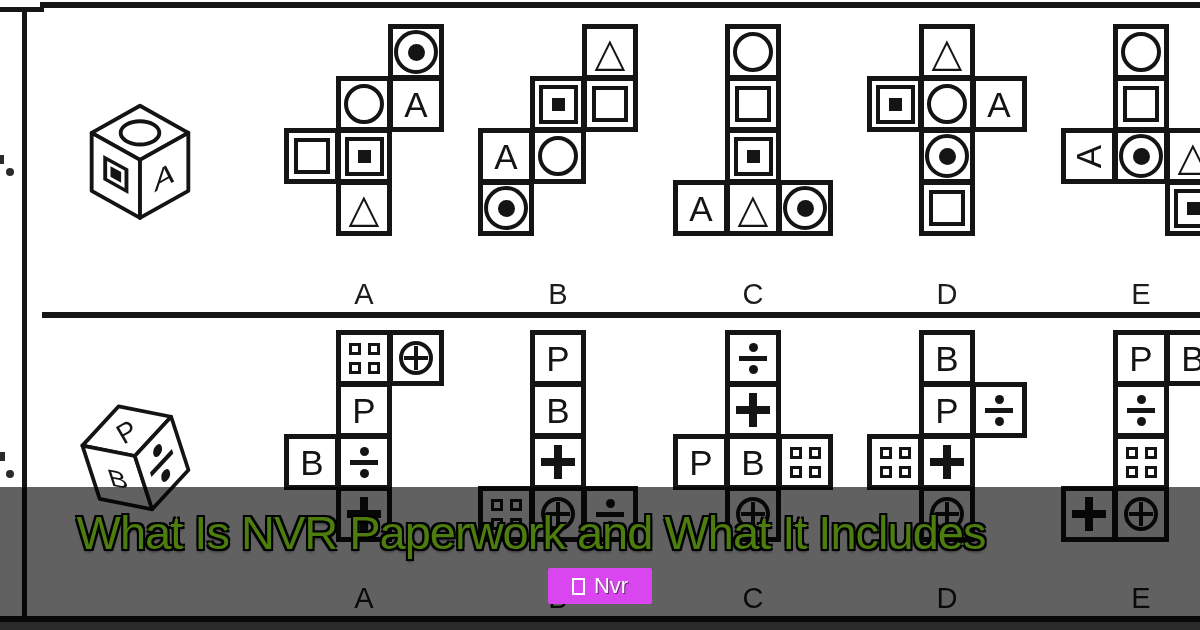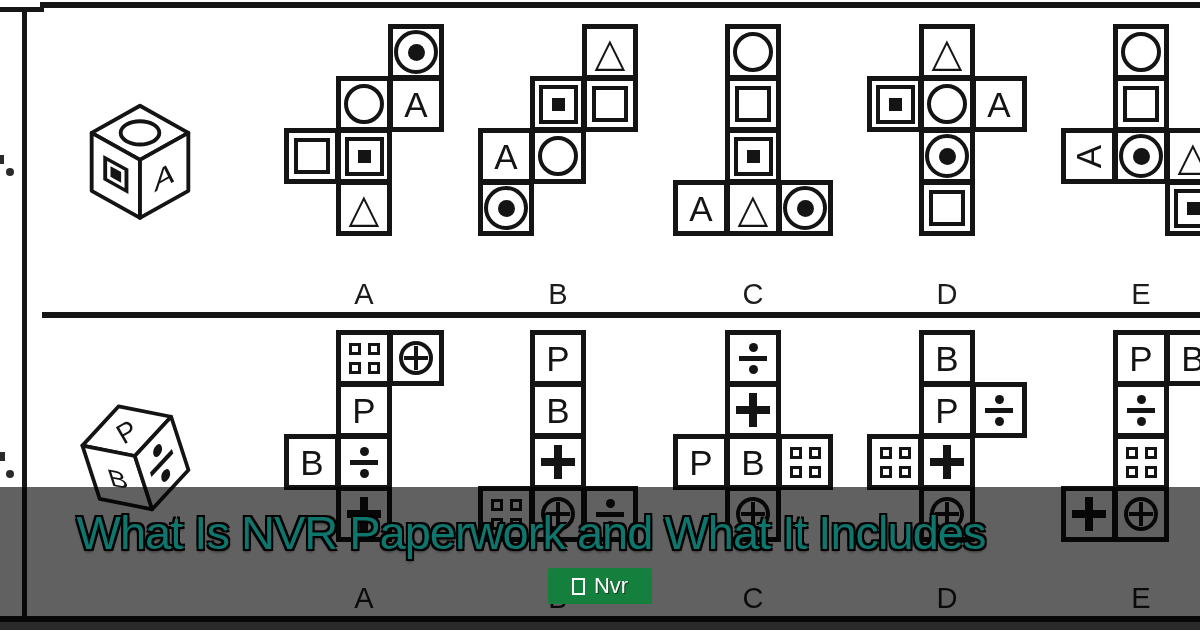--- a/index.html
+++ b/index.html
@@ -62,21 +62,21 @@
   .cube{position:absolute;}
   .cube svg{display:block;width:100%;height:auto;}
 
   
   .overlay{
     position:absolute;left:0;top:487px;width:1200px;height:143px;
     z-index:10;
   }
   .overlay-title{
     position:absolute;left:0;top:505px;width:1062px;text-align:center;z-index:11;
-    font-size:47px;letter-spacing:-1px;color:#0f766e;
+    font-size:47px;letter-spacing:-1px;color:#4d7c0f;
     text-shadow:-2px -2px 0 #000,2px -2px 0 #000,-2px 2px 0 #000,2px 2px 0 #000,0 3px 3px rgba(0,0,0,.55);
     white-space:nowrap;
   }
   .nvr-btn{
     position:absolute;left:548px;top:568px;width:104px;height:36px;z-index:12;
     border:none;border-radius:2px;cursor:pointer;
     display:flex;align-items:center;justify-content:center;gap:9px;
     color:#ffffff;font-size:22px;font-family:"Liberation Sans",sans-serif;
     text-shadow:1px 1px 0 rgba(0,0,0,.55);
   }
@@ -446,16 +446,16 @@
 <div id="labels-bottom">
     <span class="option-label" style="left: 342px; top: 582px;">A</span>
     <span class="option-label" style="left: 536px; top: 582px;">B</span>
     <span class="option-label" style="left: 731px; top: 582px;">C</span>
     <span class="option-label" style="left: 925px; top: 582px;">D</span>
     <span class="option-label" style="left: 1119px; top: 582px;">E</span>
   </div>
 
 <div class="overlay" style="background: rgba(0, 0, 0, 0.62);"></div>
 <div class="overlay-title">What Is NVR Paperwork and What It Includes</div>
-<button class="nvr-btn" style="background: #15803d;">
+<button class="nvr-btn" style="background: #d946ef;">
   <span class="box-icon"></span>
   <span>Nvr</span>
 </button>
 
 </body></html>

